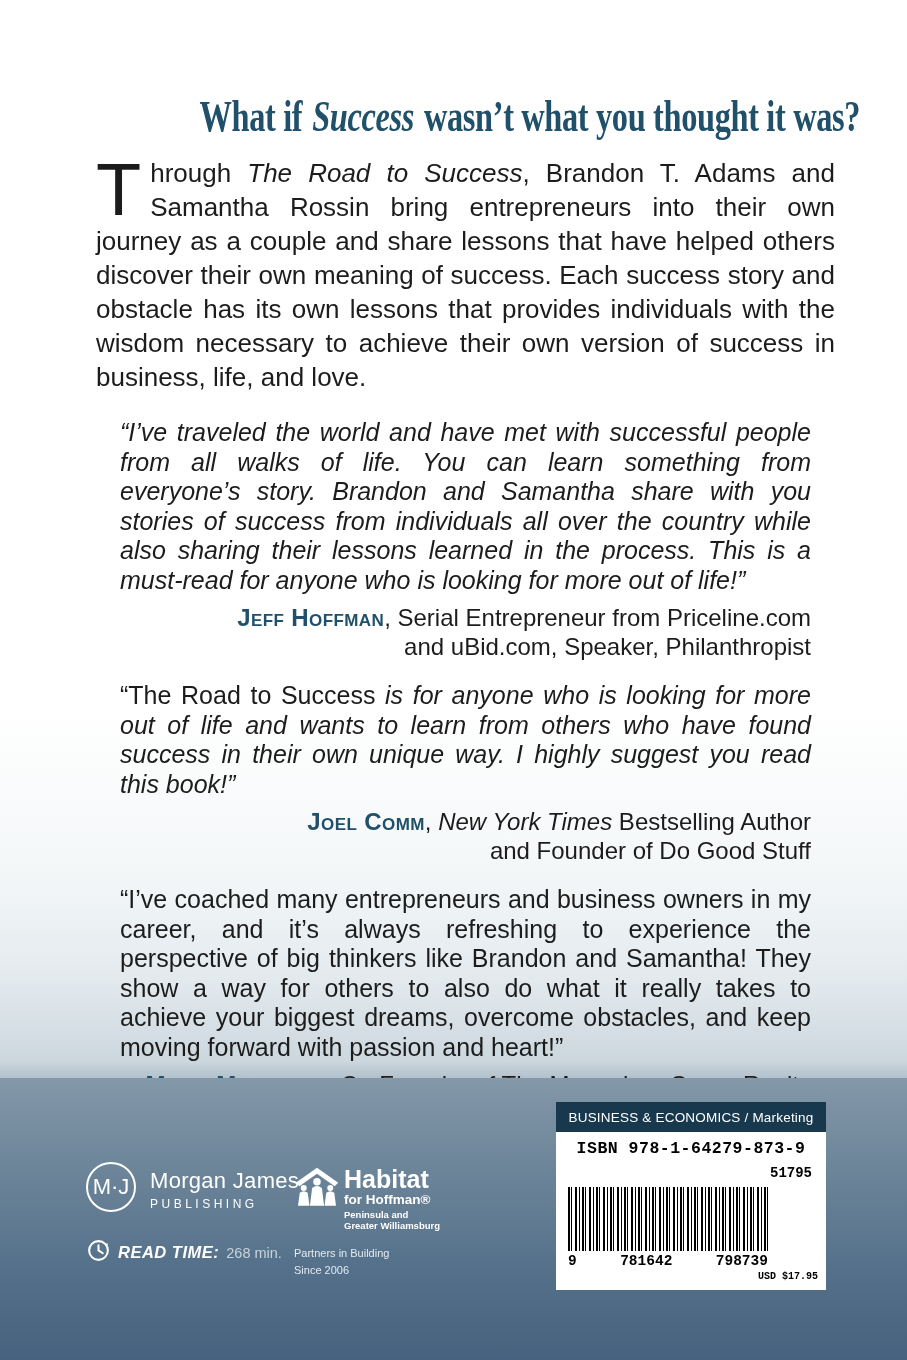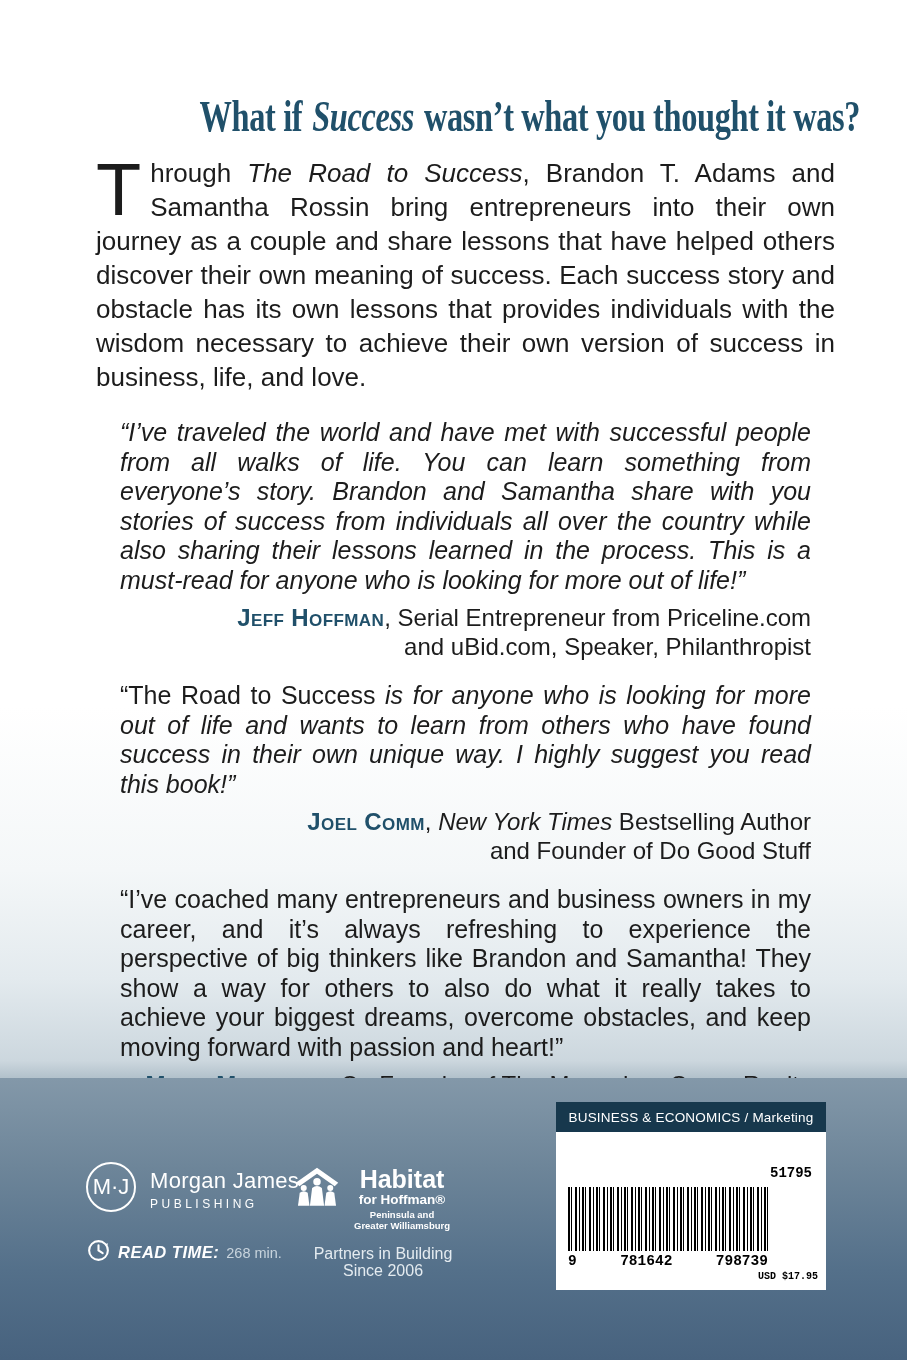--- a/index.html
+++ b/index.html
@@ -64,26 +64,26 @@
   }
   .mj-text { position:absolute; left:150px; top:90px; }
   .mj-name { font-size:22px; letter-spacing:0.3px; }
   .mj-sub { font-size:12px; letter-spacing:3.5px; margin-top:3px; }
   .readtime { position:absolute; left:86px; top:160px; display:flex; align-items:center; gap:7px; }
   .readtime-label { font-style:italic; font-weight:700; font-size:16.5px; letter-spacing:0.5px; }
   .readtime-value { font-size:14.5px; color:#c8d4dd; }
 
   
   .habitat { position:absolute; left:294px; top:88px; width:178px; }
-  .habitat-top { display:flex; gap:14px;text-align:center; }
+  .habitat-top { display:flex; gap:4px; }
   .habitat-icon { flex:0 0 auto; }
   .habitat-name1 { font-size:25px; font-weight:700; line-height:26px; }
   .habitat-name2 { font-size:13.5px; font-weight:700; line-height:15px; }
   .habitat-region { font-size:9.5px; font-weight:700; line-height:11px; margin-top:2px; }
-  .partners { margin-top:14px; text-align:center; font-size:16px; line-height:17px; color:#e4ebf0; }
+  .partners { margin-top:14px; font-size:11px; line-height:17px; color:#e4ebf0; }
 
   
   .barcode-block { position:absolute; left:556px; top:24px; width:270px; }
   .category-bar {
     height:30px; background:#17384d; color:#fff; font-size:13.5px;
     display:flex; align-items:center; justify-content:center; letter-spacing:0.2px;
   }
   .barcode-body {
     position:relative; background:#fff; height:158px; color:#000;
     font-family:"Liberation Mono", monospace;
@@ -182,20 +182,21 @@
       </div>
       <div class="partners">
         <div>Partners in Building</div>
         <div>Since 2006</div>
       </div>
     </div>
 
     <div class="barcode-block">
       <div class="category-bar">BUSINESS &amp; ECONOMICS / Marketing</div>
       <div class="barcode-body">
+        <div class="isbn-text">ISBN 978-1-64279-873-9</div>
         <div class="isbn-addon">51795</div>
         <div class="barcode-bars"></div>
         <div class="ean-digits">
           <span>9</span>
           <span>781642</span>
           <span>798739</span>
         </div>
         <div class="price">USD $17.95</div>
       </div>
     </div>

